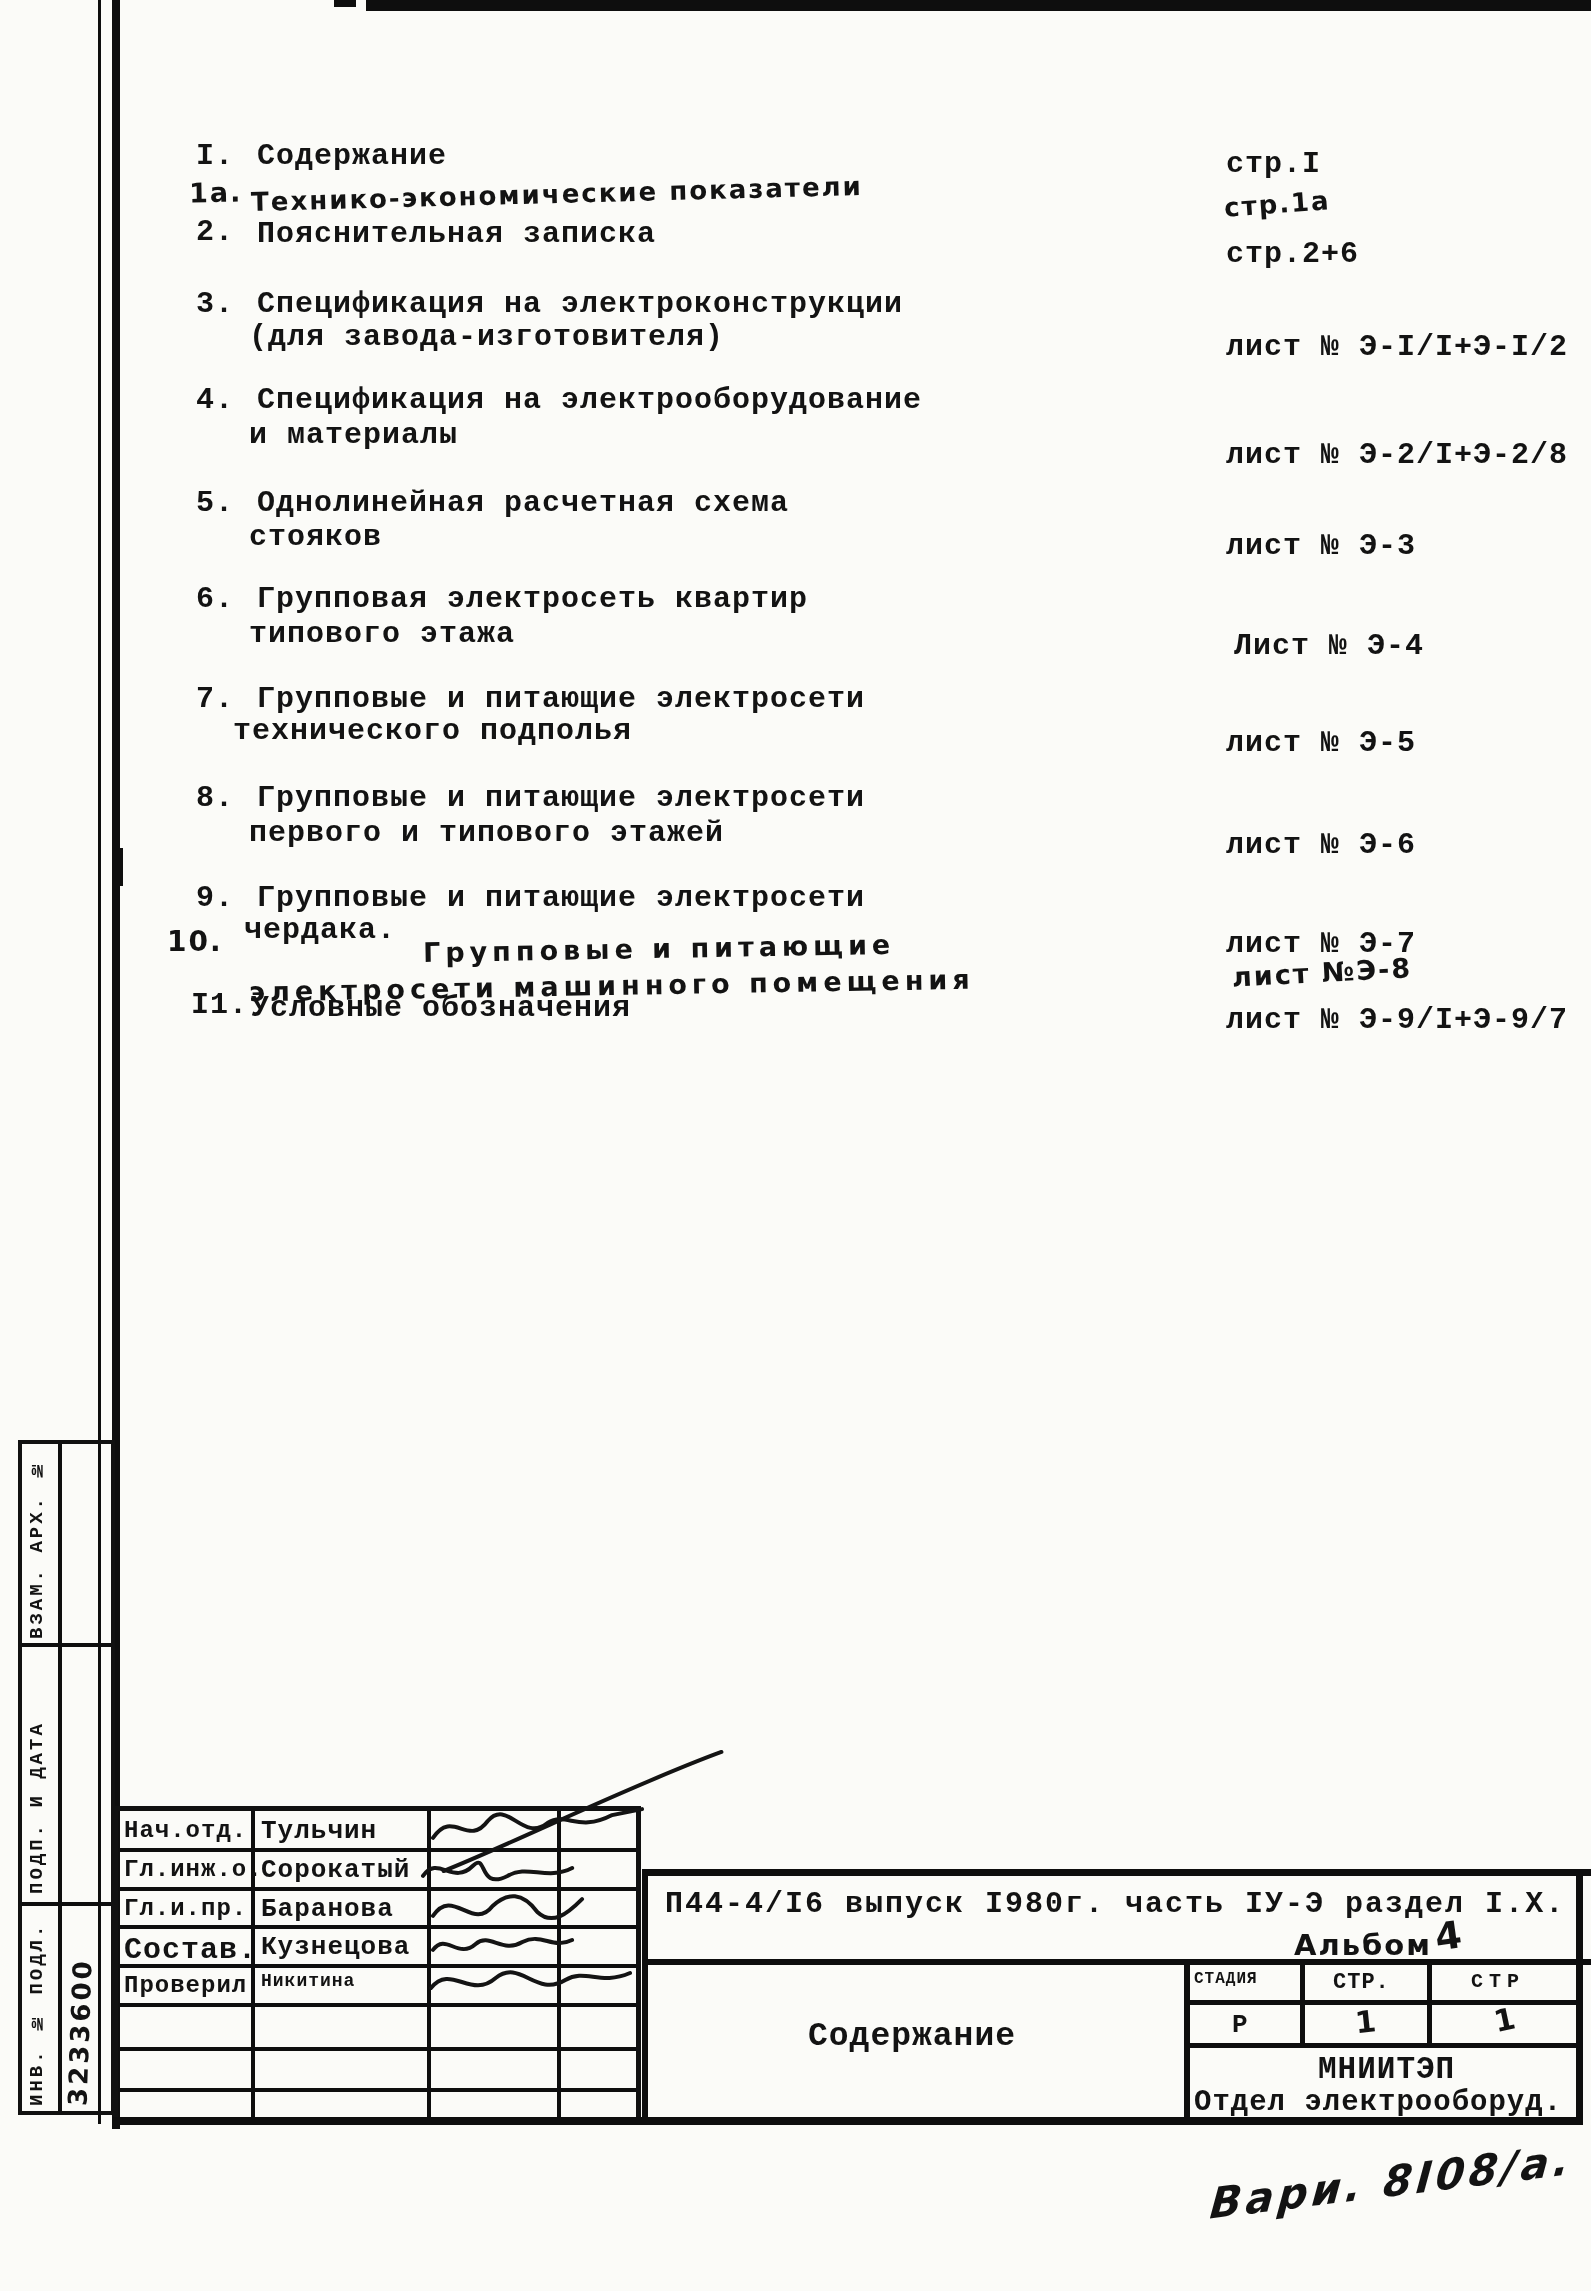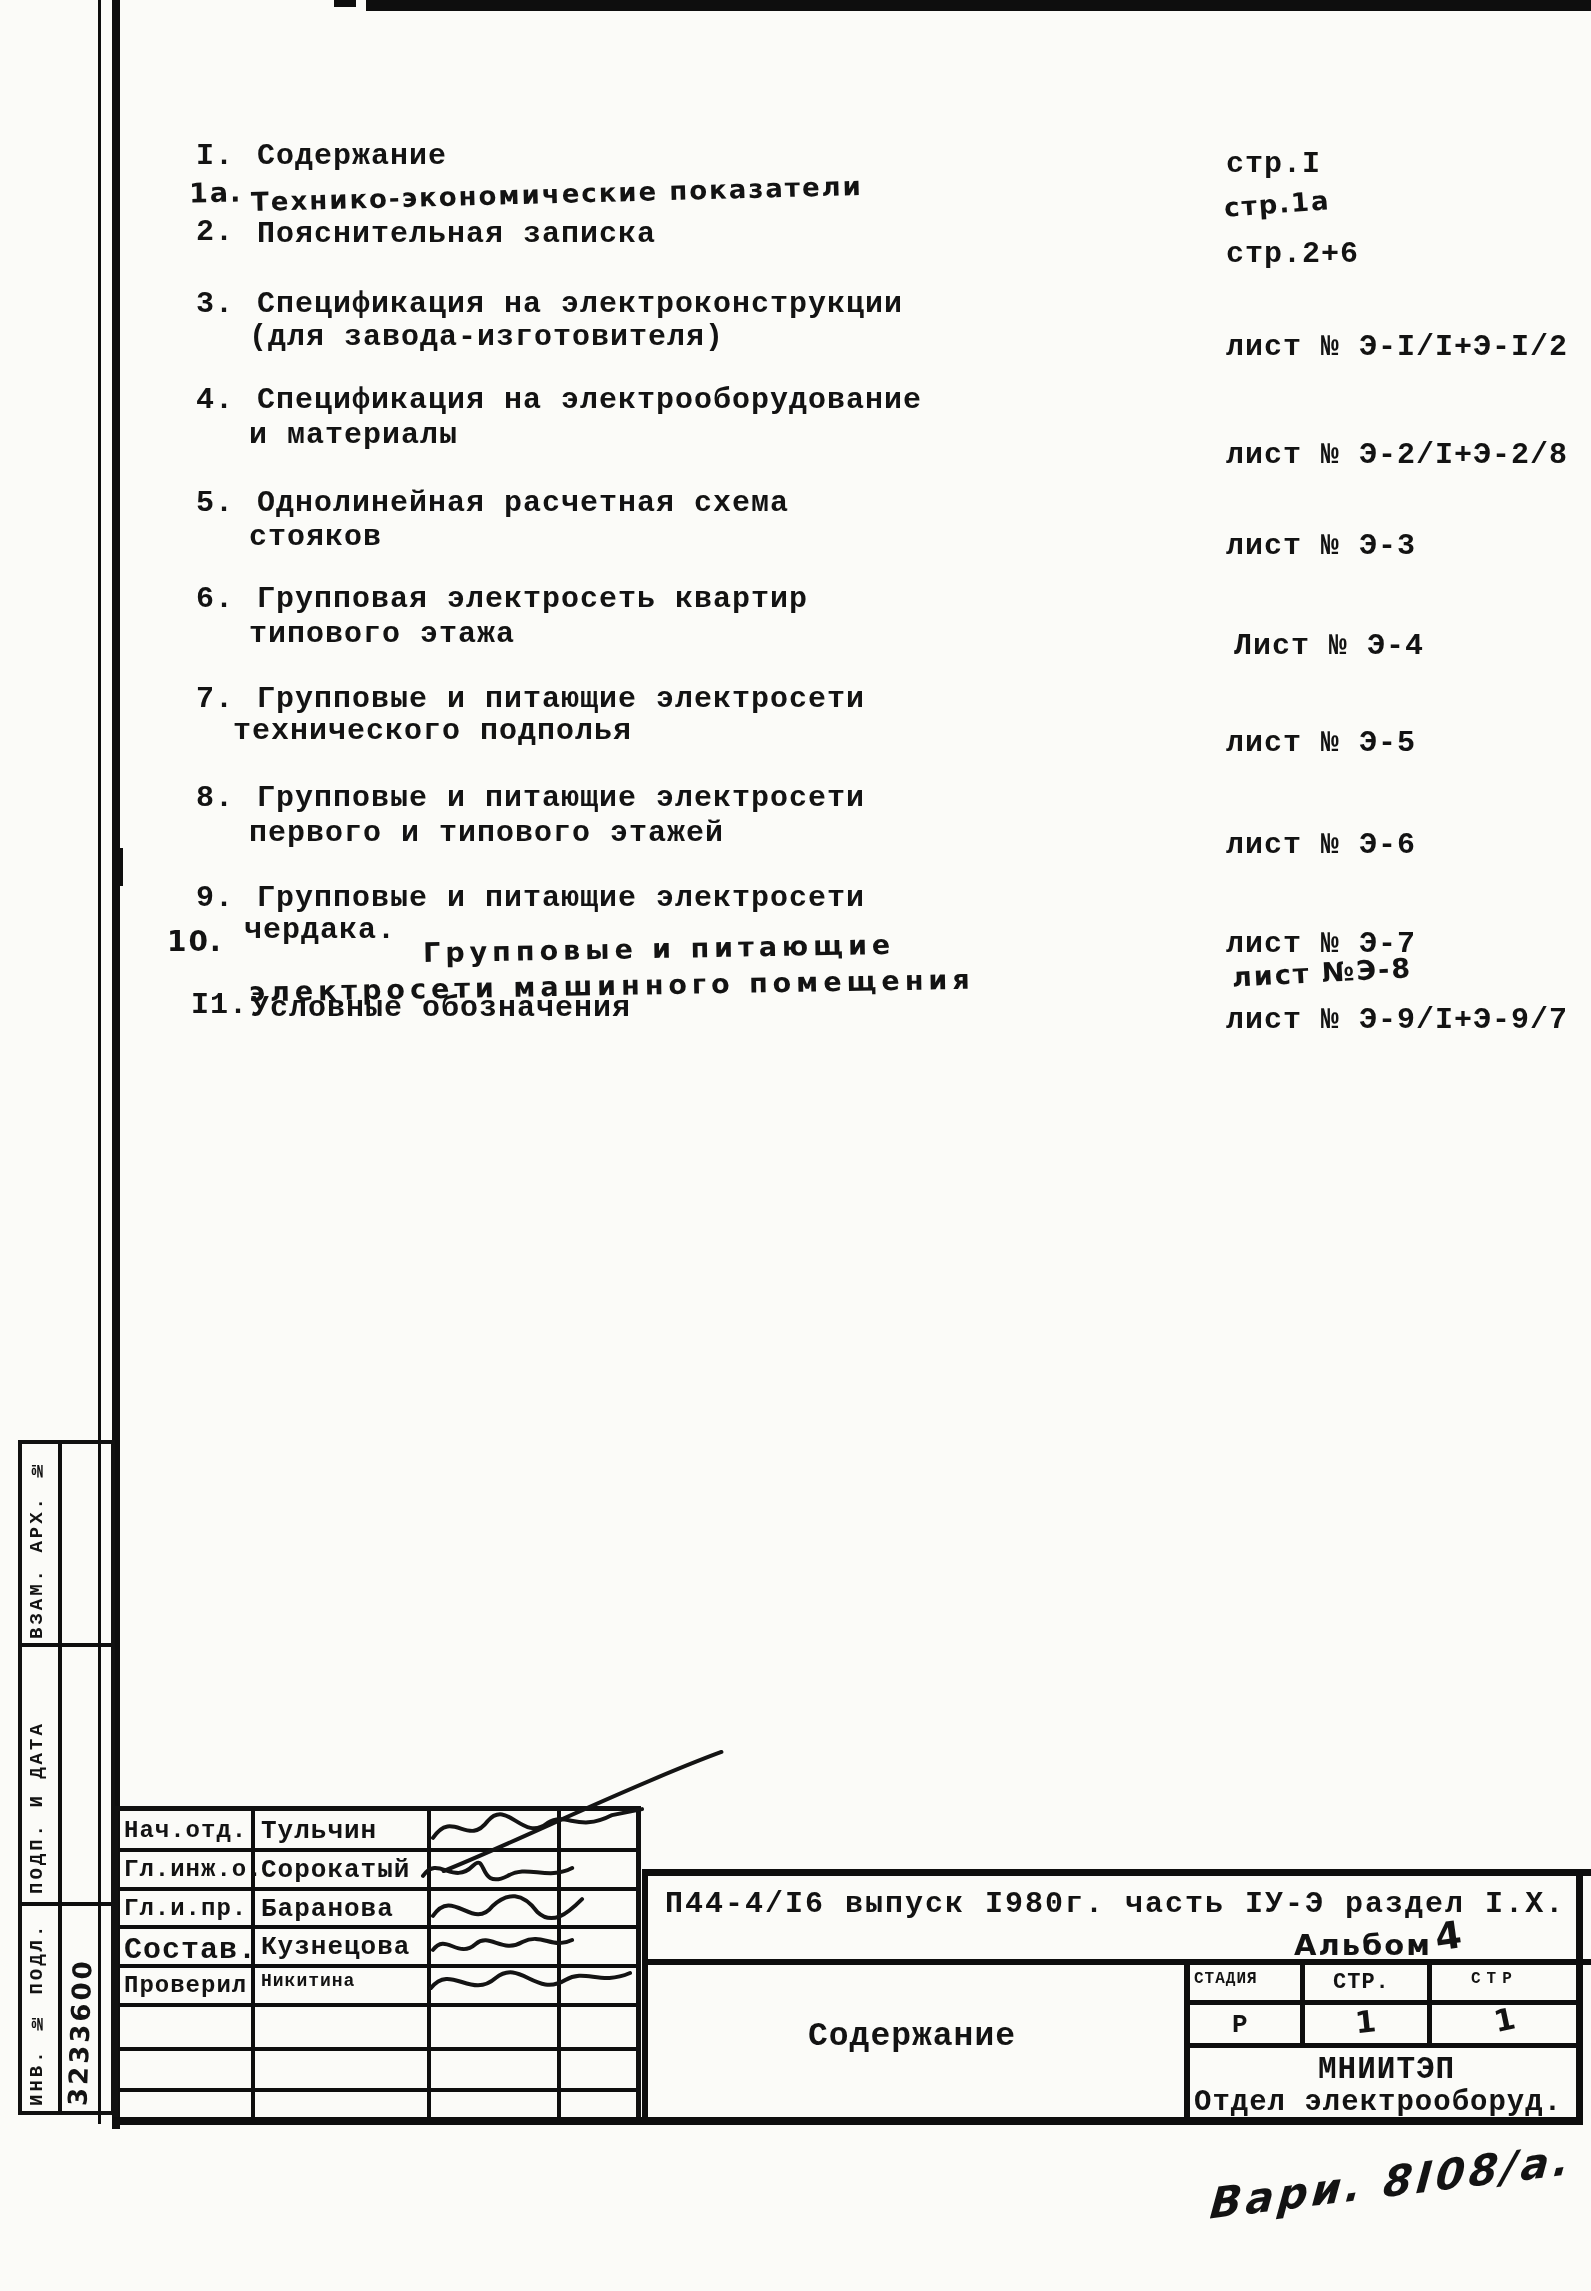--- a/index.html
+++ b/index.html
@@ -178,21 +178,21 @@
     <span class="abs typed" style="left:808px;top:2018px;font-size:33px;">Содержание</span>
 
     <div class="abs ink" style="left:1184px;top:1962px;width:6px;height:162px;"></div>
     <div class="abs ink" style="left:1300px;top:1962px;width:5px;height:86px;"></div>
     <div class="abs ink" style="left:1427px;top:1962px;width:5px;height:86px;"></div>
     <div class="abs ink" style="left:1184px;top:2000px;width:398px;height:5px;"></div>
     <div class="abs ink" style="left:1184px;top:2043px;width:398px;height:5px;"></div>
     <div class="abs ink" style="left:1576px;top:1869px;width:7px;height:256px;"></div>
     <span class="abs typed" style="left:1194px;top:1970px;font-size:16px;">СТАДИЯ</span>
     <span class="abs typed" style="left:1333px;top:1970px;font-size:22px;">СТР.</span>
-    <span class="abs typed" style="left:1471px;top:1970px;font-size:16px;letter-spacing:6px;">СТР</span>
+    <span class="abs typed" style="left:1471px;top:1970px;font-size:20px;letter-spacing:6px;">СТР</span>
     <span class="abs typed" style="left:1232px;top:2010px;font-size:26px;">Р</span>
     <span class="abs hand" style="left:1355px;top:2004px;font-size:30px;transform:rotate(-6deg);">1</span>
     <span class="abs hand" style="left:1494px;top:2002px;font-size:30px;transform:rotate(-12deg);">1</span>
 
     <span class="abs typed" style="left:1318px;top:2052px;font-size:31px;">МНИИТЭП</span>
     <span class="abs typed" style="left:1194px;top:2086px;font-size:29px;">Отдел электрооборуд.</span>
 
     <div class="abs ink" style="left:113px;top:2117px;width:1470px;height:8px;"></div>
   </div>
 

